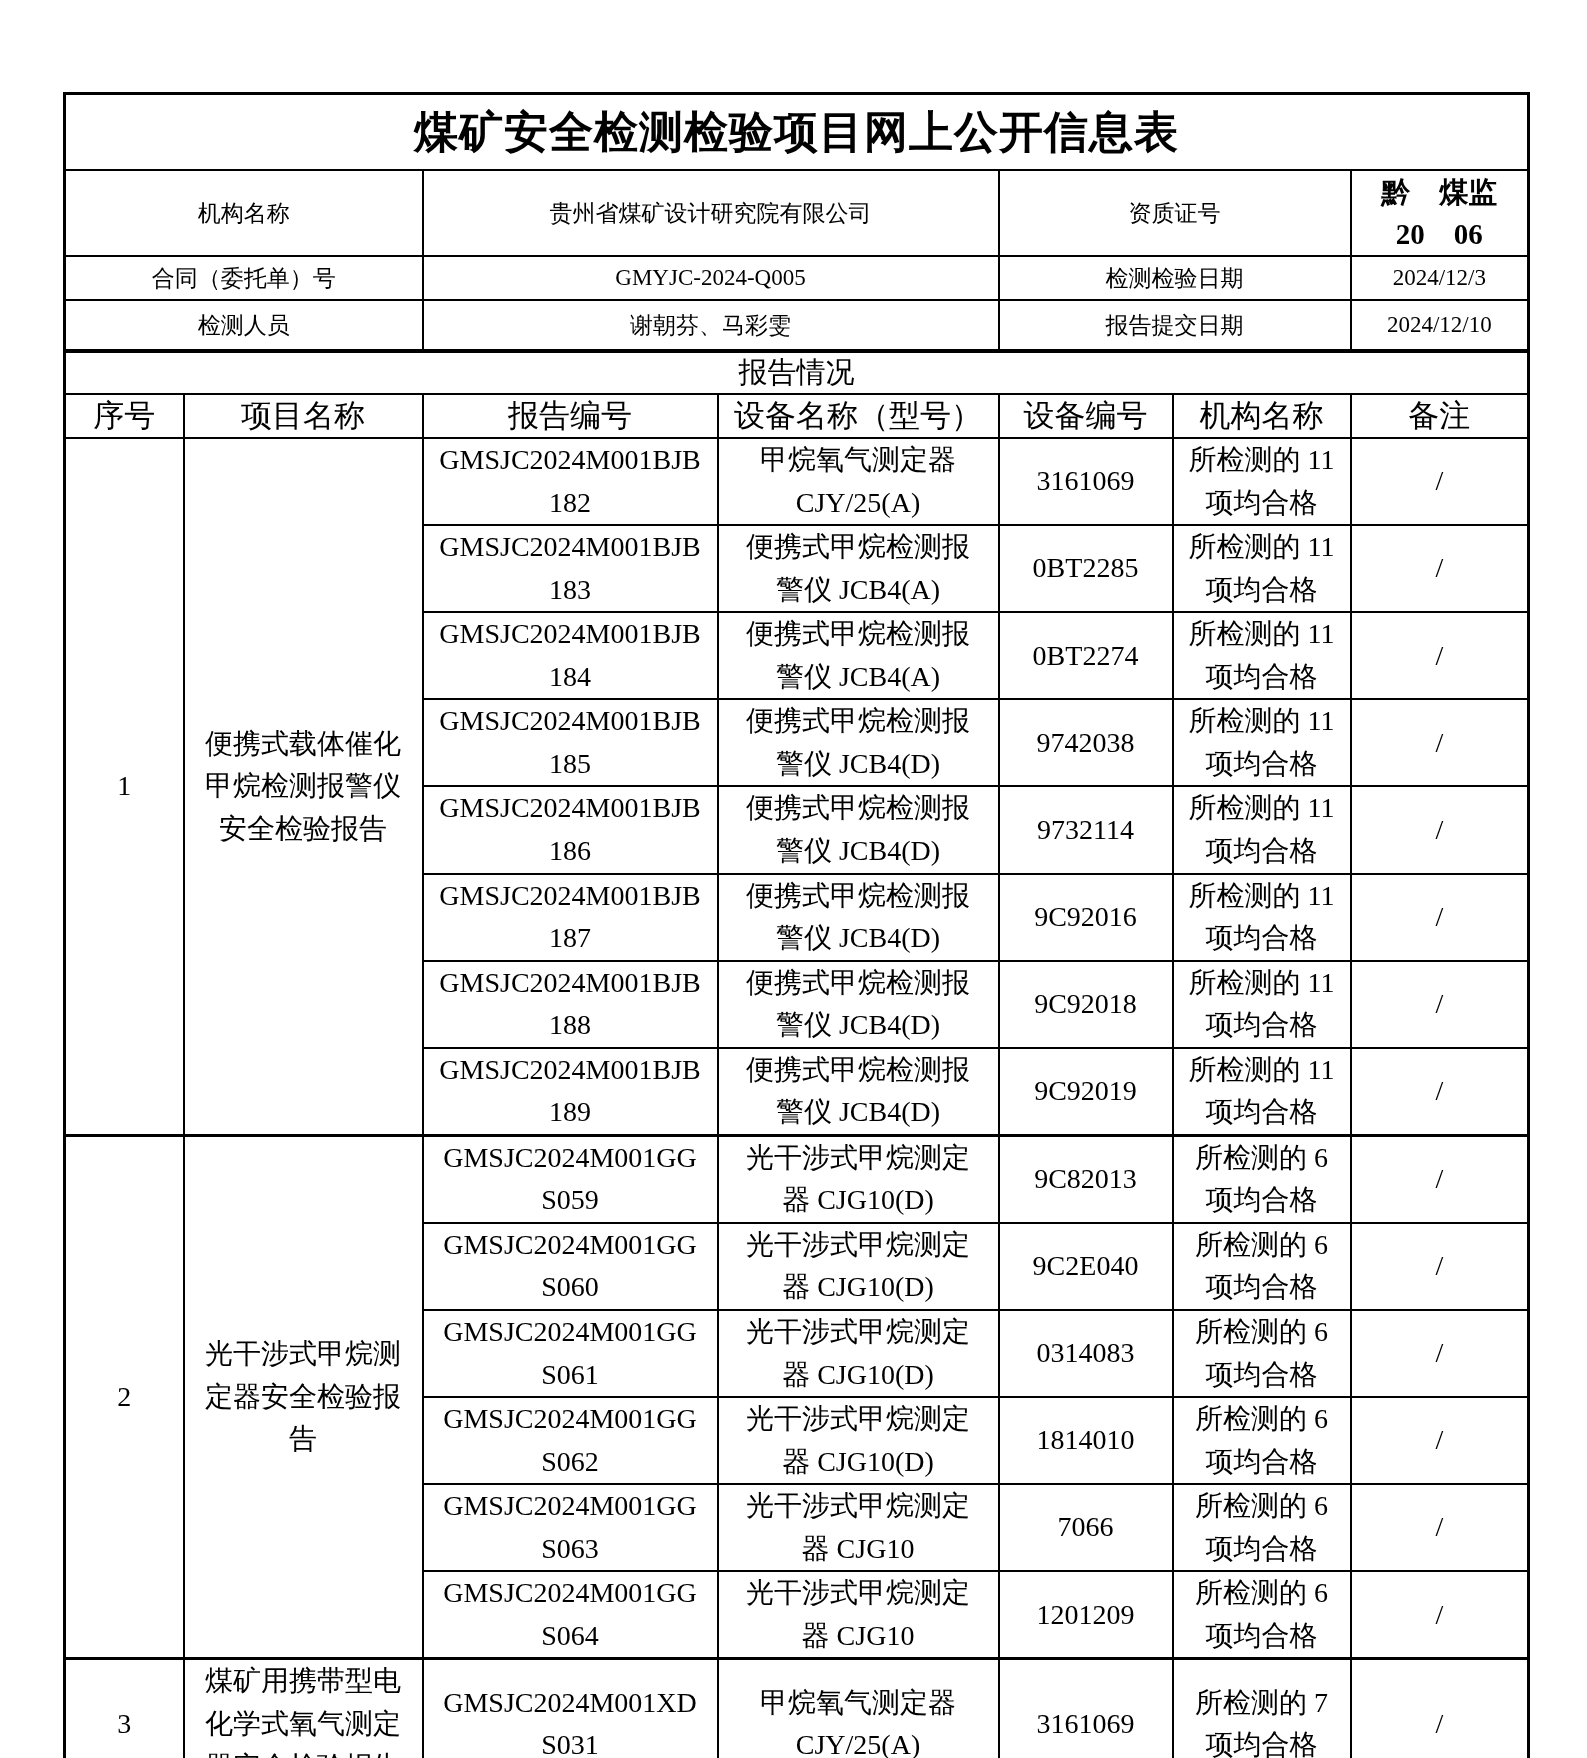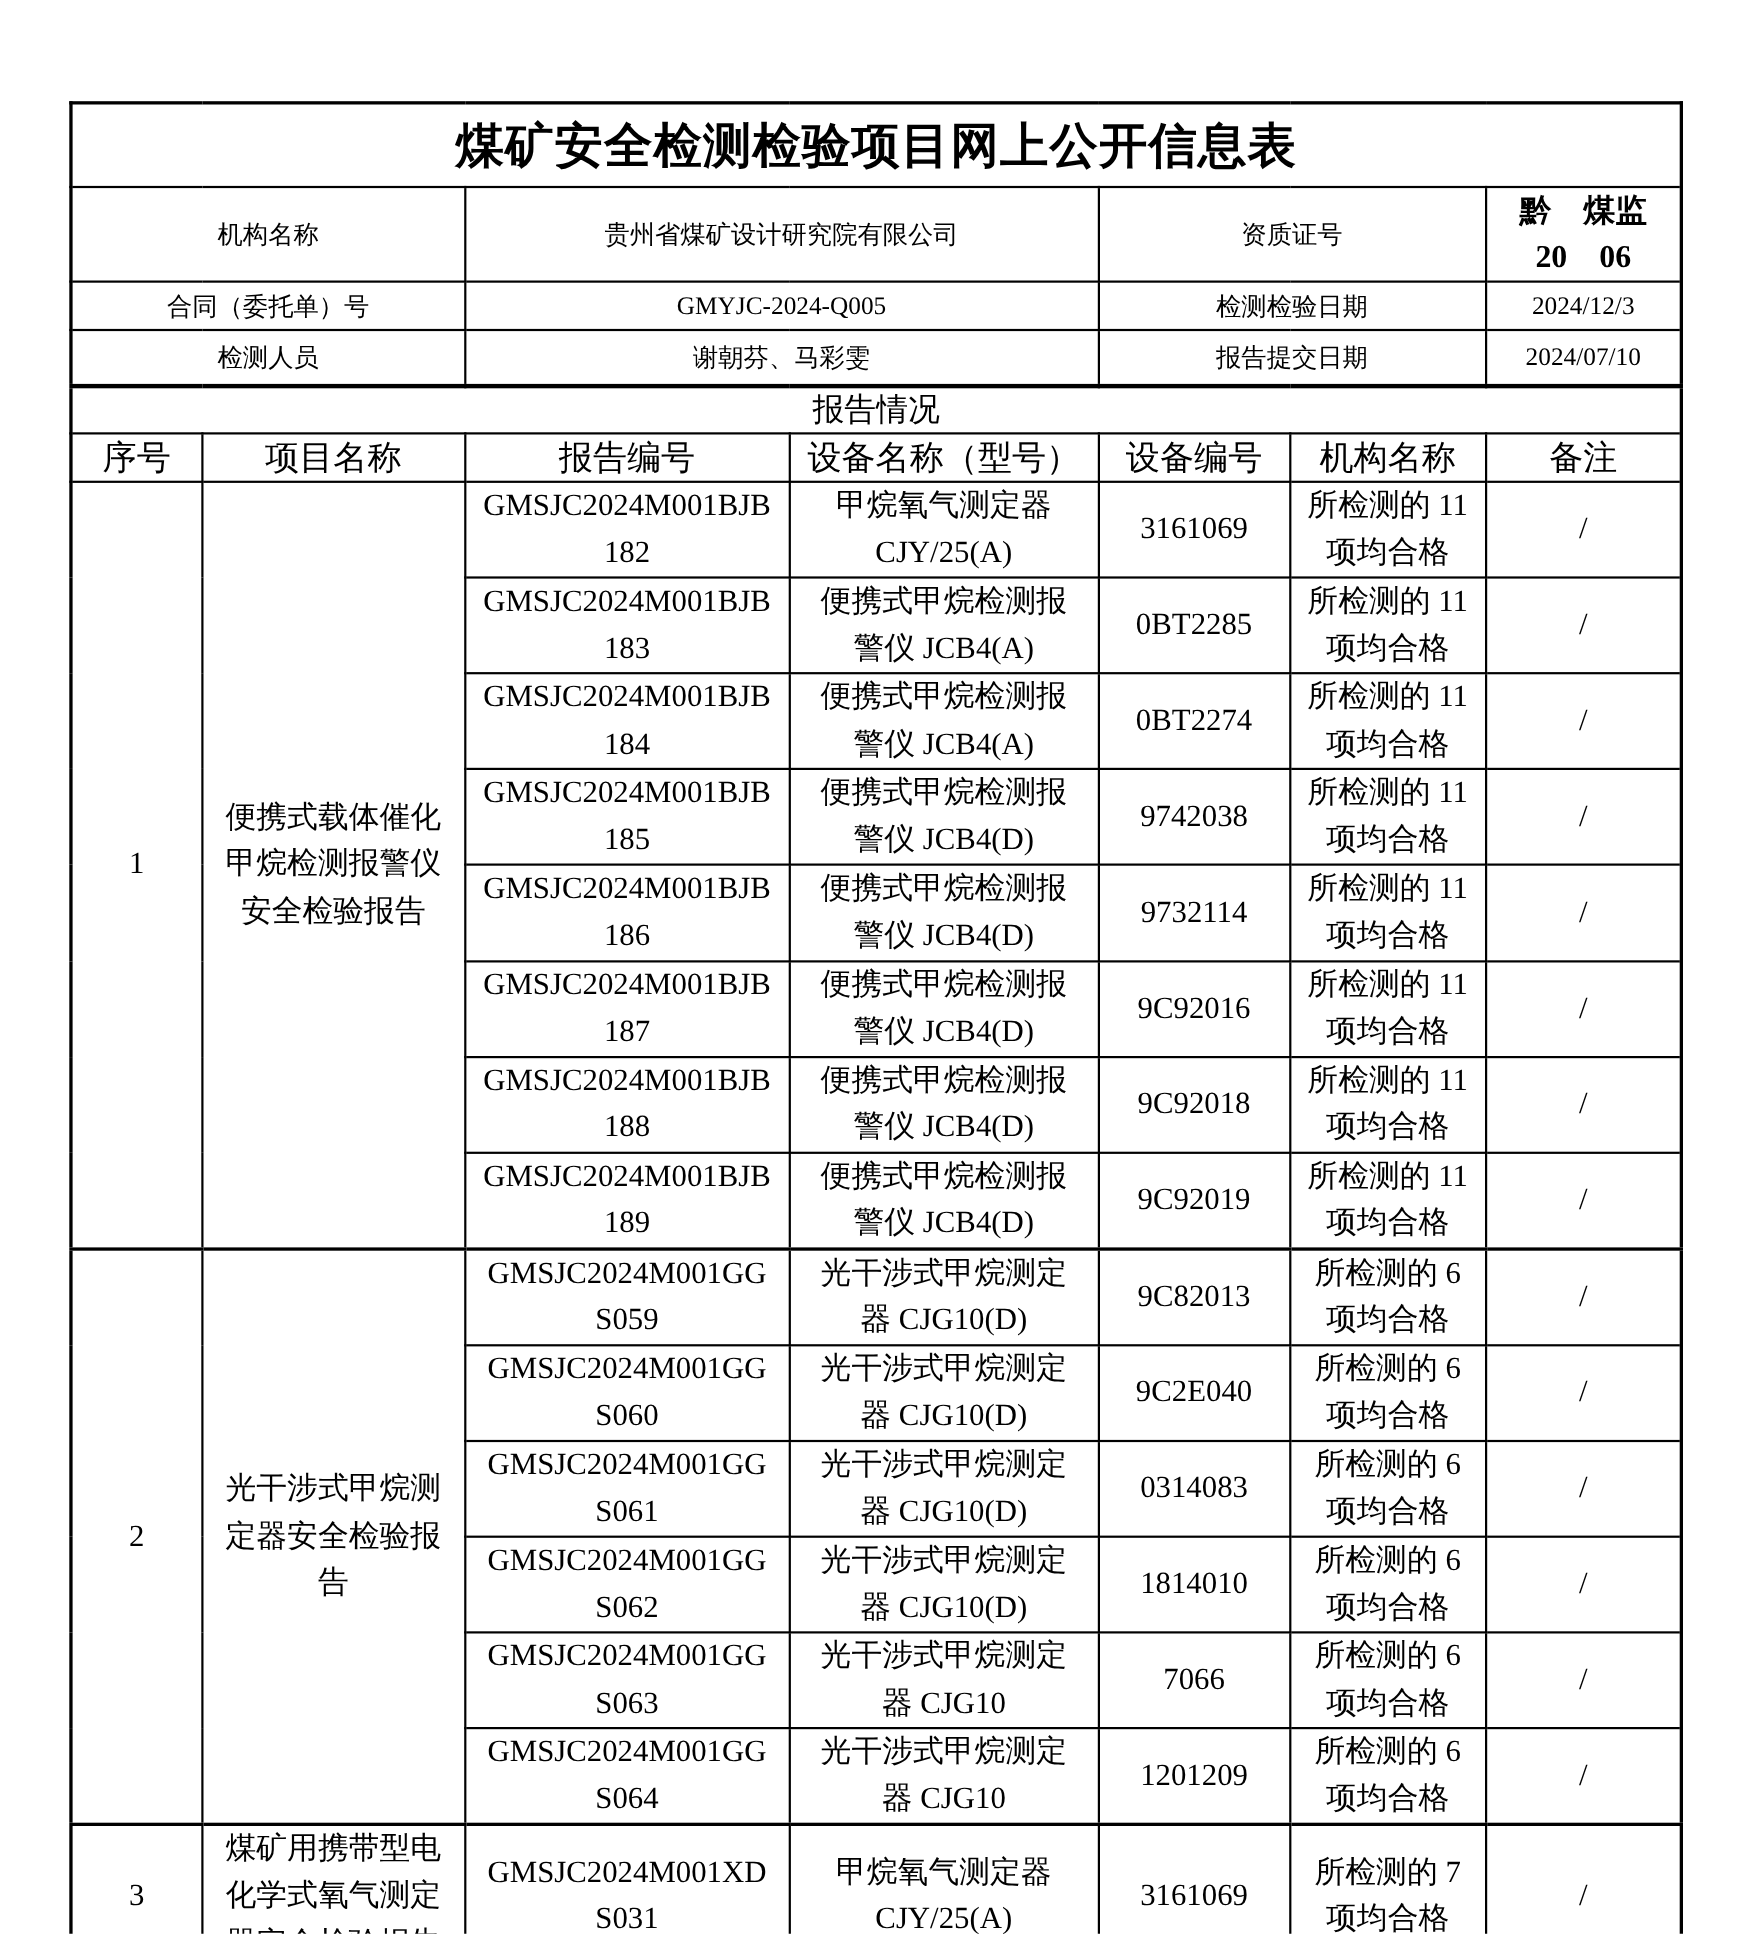--- a/index.html
+++ b/index.html
@@ -102,21 +102,21 @@
       <td colspan="2" class="info-cell">合同（委托单）号</td>
       <td colspan="2" class="info-cell">GMYJC-2024-Q005</td>
       <td colspan="2" class="info-cell">检测检验日期</td>
       <td class="info-cell">2024/12/3</td>
     </tr>
 
     <tr class="r-info3">
       <td colspan="2" class="info-cell">检测人员</td>
       <td colspan="2" class="info-cell">谢朝芬、马彩雯</td>
       <td colspan="2" class="info-cell">报告提交日期</td>
-      <td class="info-cell">2024/07/10</td>
+      <td class="info-cell">2024/12/10</td>
     </tr>
 
     <tr class="r-section">
       <td colspan="7">报告情况</td>
     </tr>
 
     <tr class="r-colhead">
       <td>序号</td>
       <td>项目名称</td>
       <td>报告编号</td>

